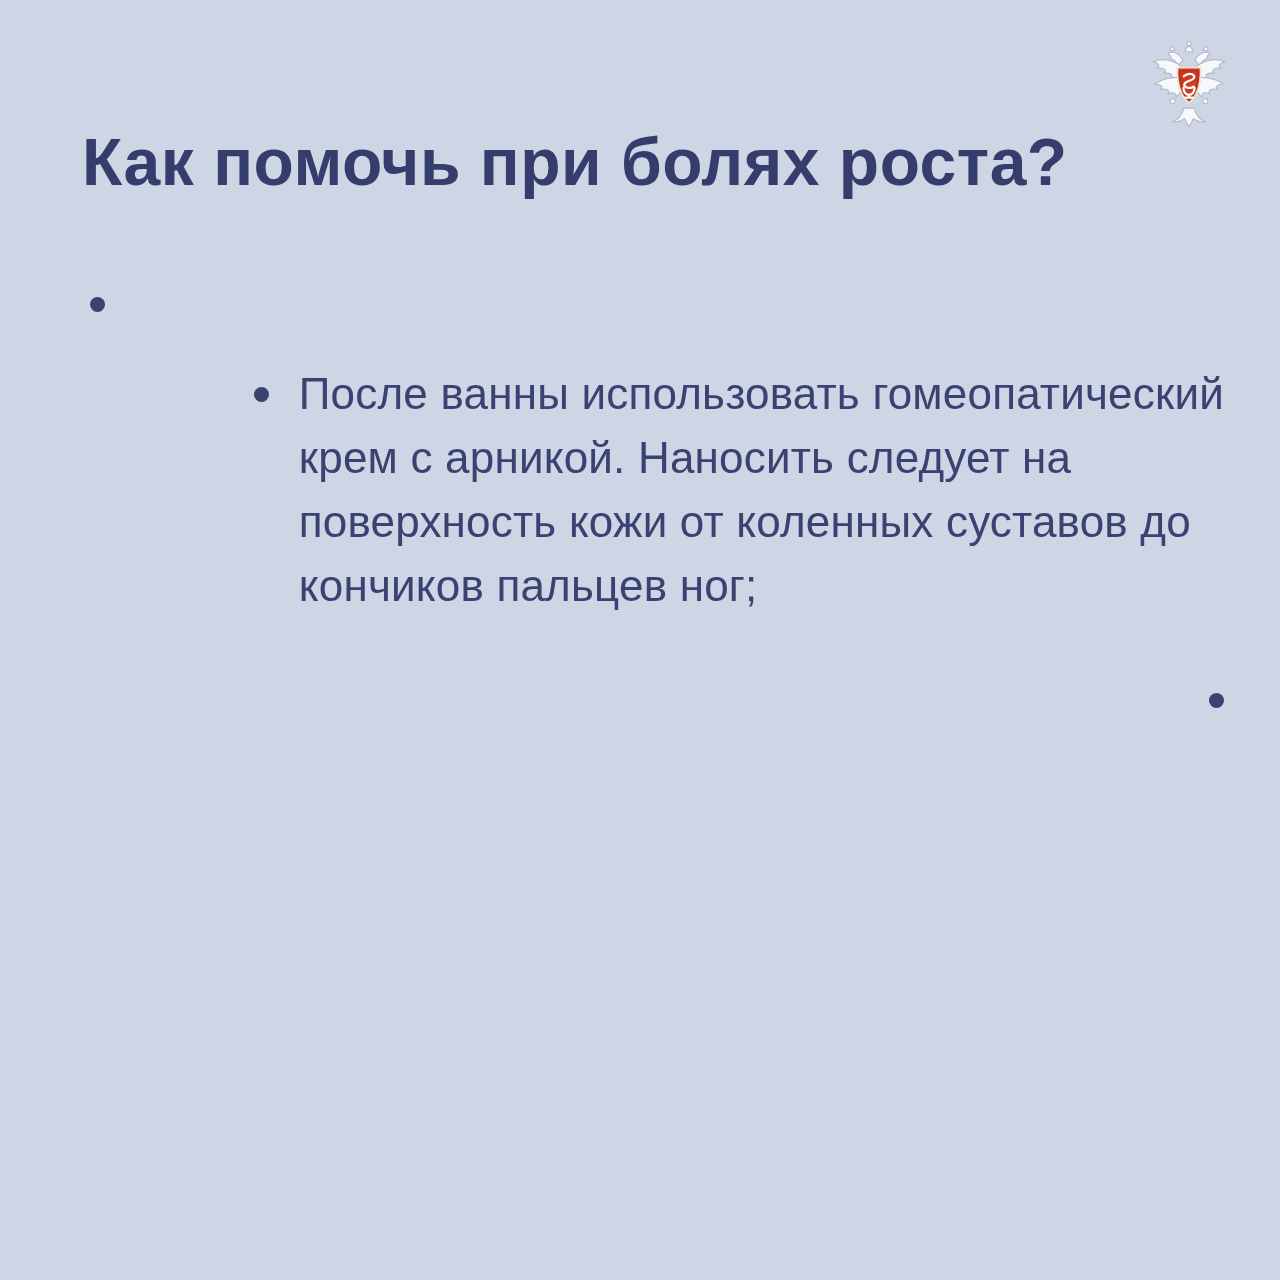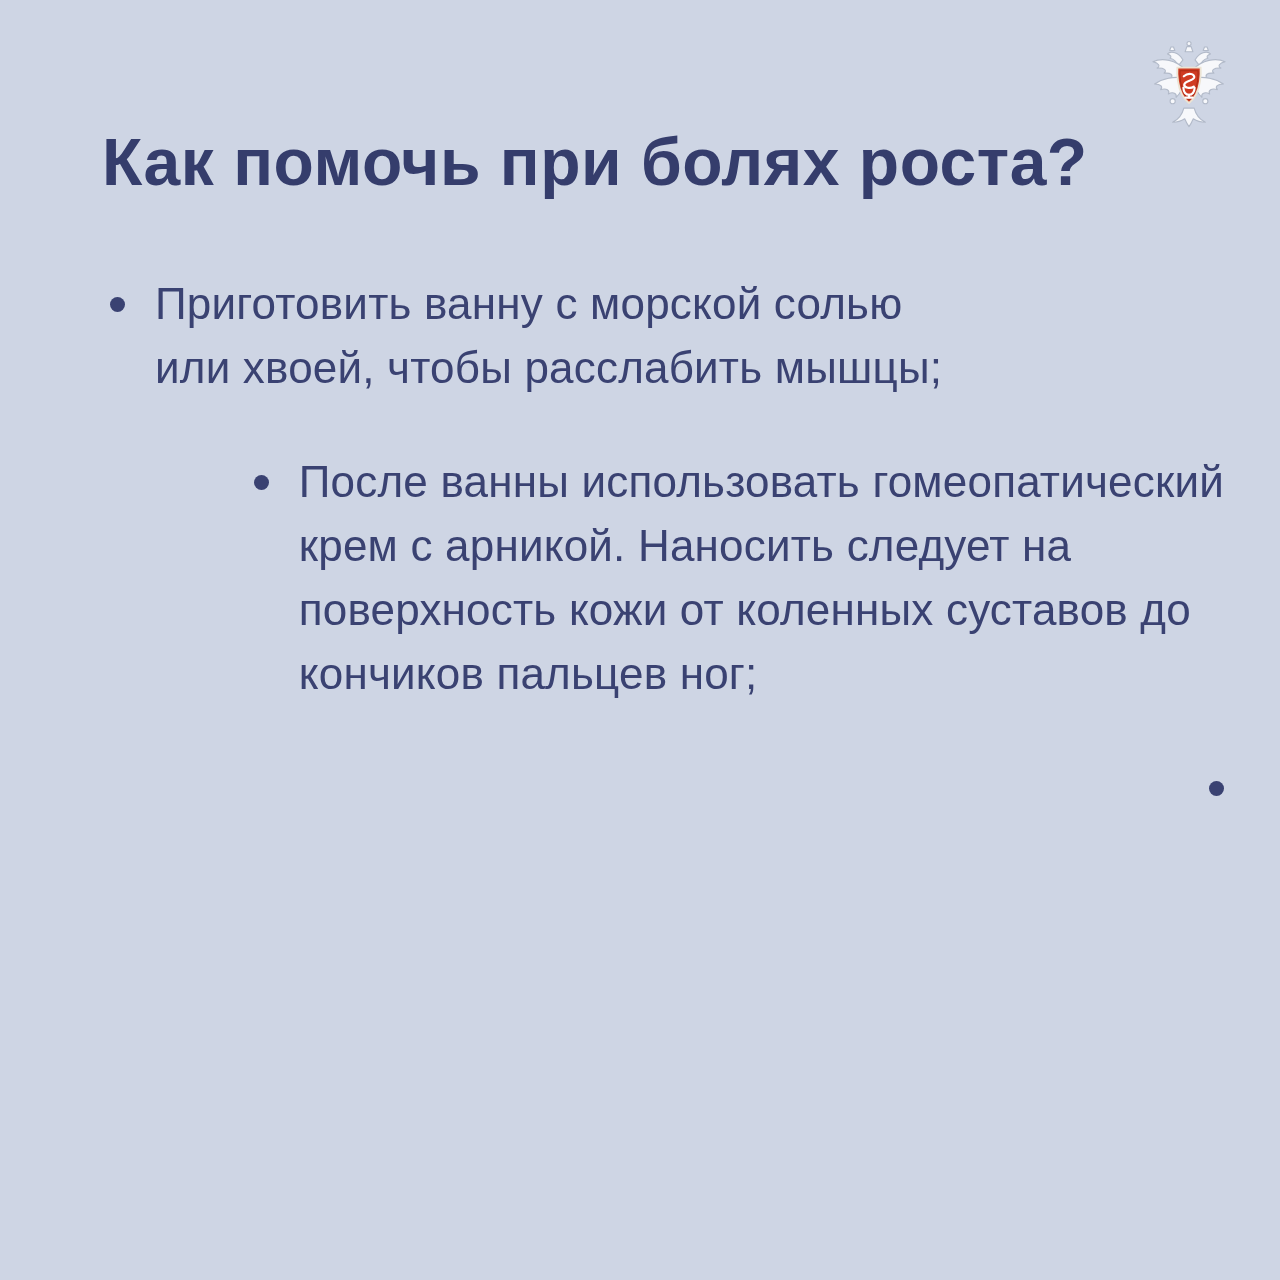--- a/index.html
+++ b/index.html
@@ -7,21 +7,20 @@
   body {
     font-family: "Liberation Sans", sans-serif;
     background: #ced5e4;
     position: relative;
     overflow: hidden;
   }
   .card {
     position: absolute;
     inset: 0;
     background: #ced5e4;
-    margin-left: 20px;
   }
   .logo {
     position: absolute;
     top: 38px;
     right: 48px;
     width: 86px;
     height: 92px;
   }
   .logo svg { width: 100%; height: 100%; display: block; }
   .title {
@@ -104,22 +103,20 @@
         <path d="M46,67.8 L54,67.8"></path>
       </g>
     </svg>
   </div>
 
   <h1 class="title">Как помочь при болях роста?</h1>
 
   <ul class="bullets">
     <li class="bullet-item">
       <span class="bullet-dot"></span>
-      <p class="bullet-text">Приготовить ванну с морской солью
-или хвоей, чтобы расслабить мышцы;</p>
     </li>
     <li class="bullet-item">
       <span class="bullet-dot"></span>
       <p class="bullet-text">После ванны использовать гомеопатический
 крем с арникой. Наносить следует на
 поверхность кожи от коленных суставов до
 кончиков пальцев ног;</p>
     </li>
     <li class="bullet-item">
       <span class="bullet-dot"></span>

